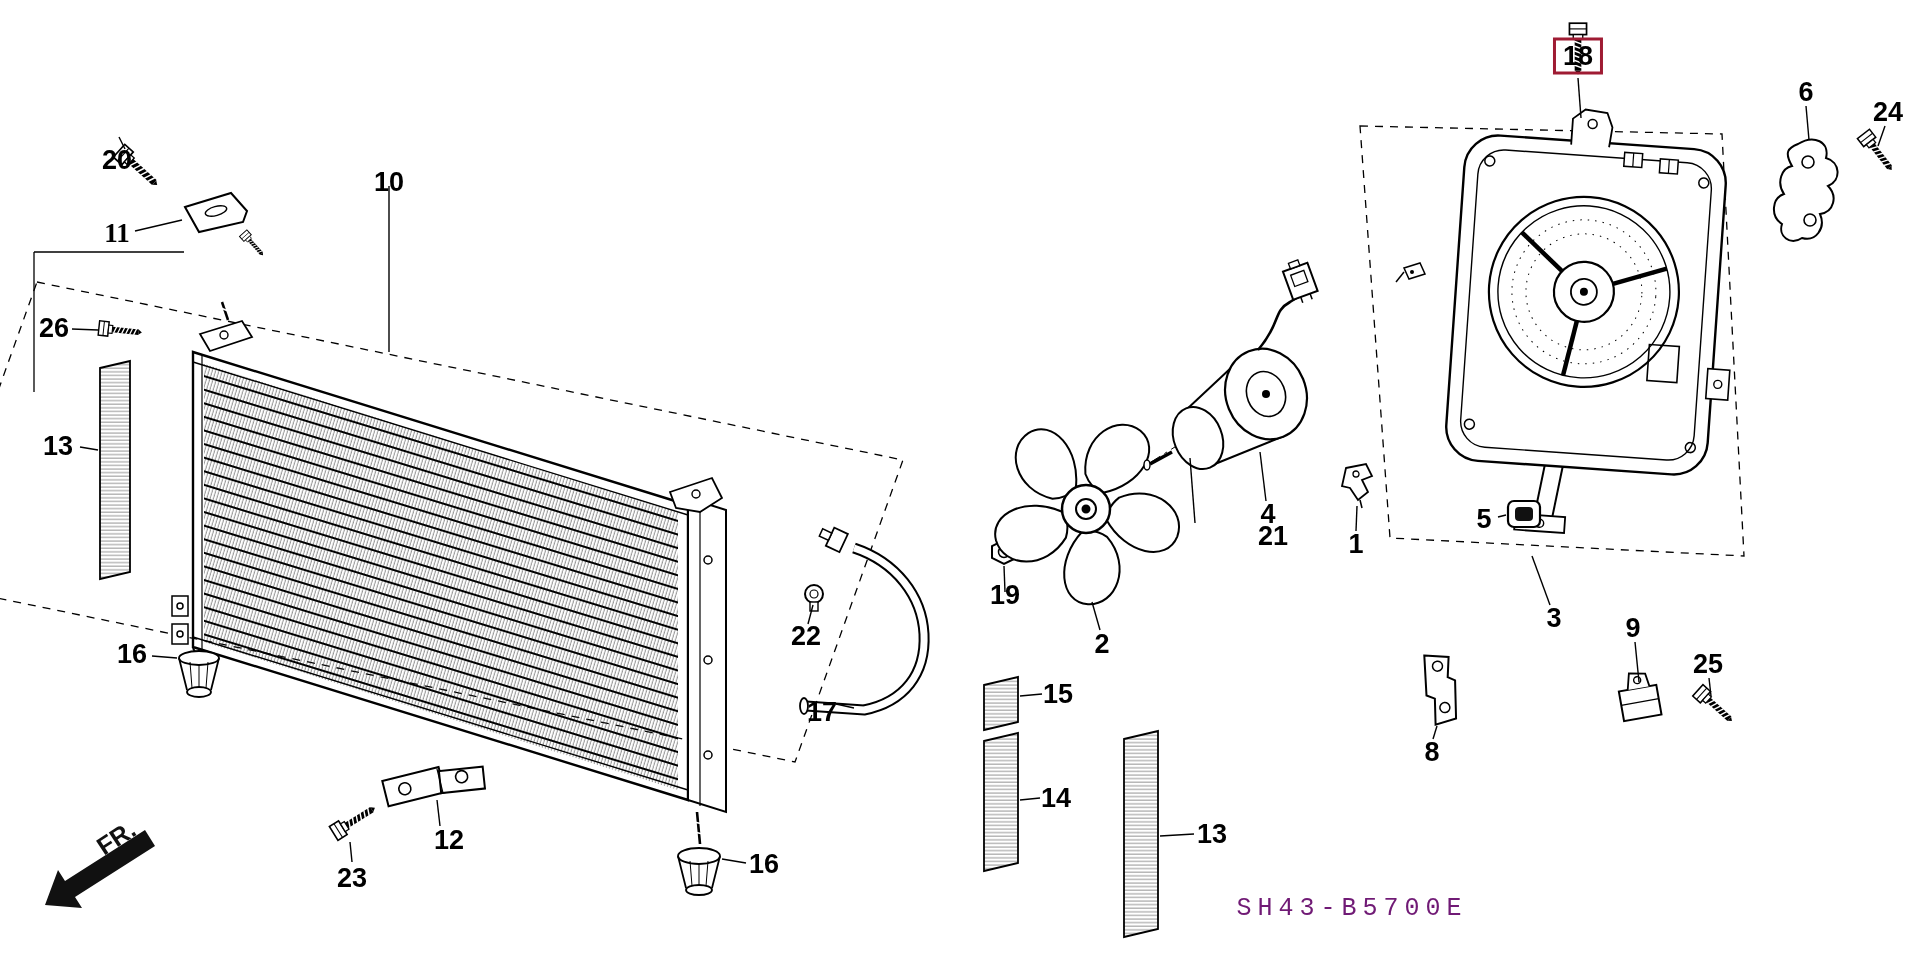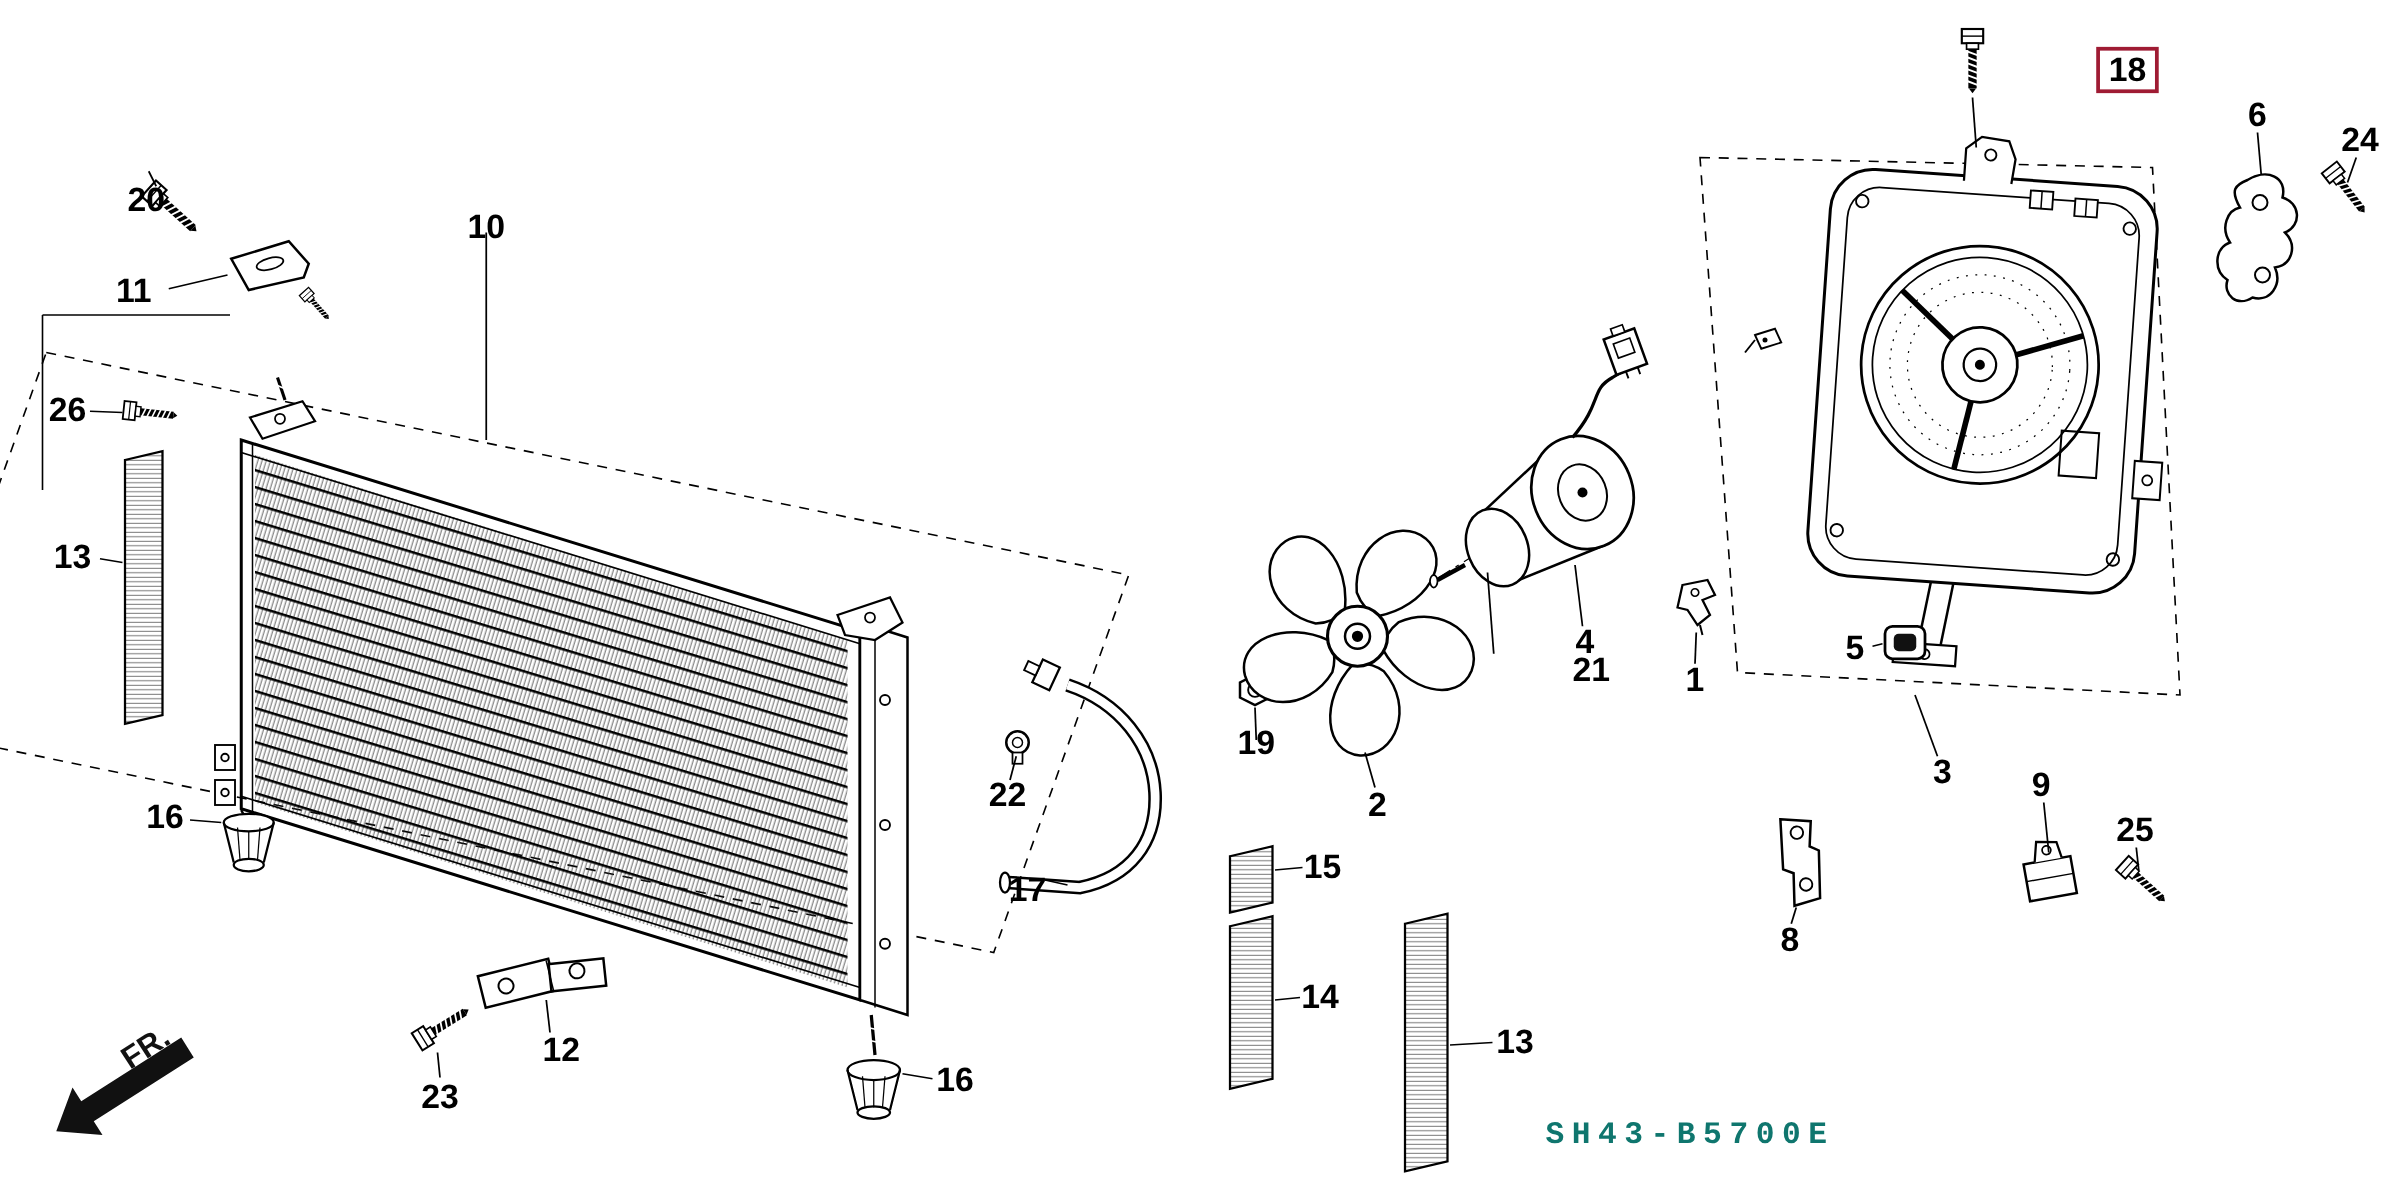--- a/index.html
+++ b/index.html
@@ -3,22 +3,22 @@
 <meta charset="utf-8">
 <style>
   html,body{margin:0;padding:0;background:#fff;}
   .stage{position:relative;width:1920px;height:959px;background:#ffffff;overflow:hidden;
          font-family:"Liberation Sans",sans-serif;}
   .stage svg{position:absolute;left:0;top:0;}
   .plabel{position:absolute;transform:translate(-50%,-50%);font-weight:700;font-size:27px;
           line-height:1;color:#000;white-space:nowrap;cursor:pointer;}
   .plabel.hl{border:3px solid #9f1b33;padding:2px 7px;}
   .diagram-code{position:absolute;left:1352px;top:908px;transform:translate(-50%,-50%);
-          font-family:"Liberation Mono",monospace;font-size:25px;font-weight:700;
-          letter-spacing:6px;color:#0f766e;white-space:nowrap;}
+          font-family:"Liberation Mono",monospace;font-size:25px;font-weight:400;
+          letter-spacing:6px;color:#701a75;white-space:nowrap;}
 </style>
 </head>
 <body>
 
 <div class="stage">
 
 <svg width="1920" height="959" viewBox="0 0 1920 959">
   <defs>
     <pattern id="fins" width="3.2" height="13" patternUnits="userSpaceOnUse" patternTransform="rotate(17)">
       <line x1="1" y1="0" x2="1" y2="13" stroke="#333" stroke-width="0.6"></line>
@@ -305,38 +305,38 @@
   </g>
 
   <g>
     <polygon points="145,830 65,881 58,870 45,905 82,908 75,897 155,846" fill="#111"></polygon>
     <text transform="translate(104,856) rotate(-33)" font-family="Liberation Sans, sans-serif" font-size="25" font-weight="800" fill="#111">FR.</text>
   </g>
 </svg>
 
 <div style="position:absolute;left:0;top:0;width:100%;height:100%;">
       <div class="plabel" style="left: 117px; top: 124px; margin-top: 36px;">20</div>
-      <div class="plabel" style="left: 107px; top: 233px;">11</div>
+      <div class="plabel" style="left: 117px; top: 233px; font-family: Liberation Serif, serif;">11</div>
       <div class="plabel" style="left: 389px; top: 170px; margin-top: 12px;">10</div>
       <div class="plabel" style="left: 54px; top: 328px;">26</div>
       <div class="plabel" style="left: 58px; top: 446px;">13</div>
       <div class="plabel" style="left: 132px; top: 654px;">16</div>
       <div class="plabel" style="left: 425px; top: 840px; margin-left: 24px;">12</div>
       <div class="plabel" style="left: 352px; top: 878px;">23</div>
       <div class="plabel" style="left: 764px; top: 864px;">16</div>
       <div class="plabel" style="left: 806px; top: 636px;">22</div>
       <div class="plabel" style="left: 822px; top: 712px;">17</div>
       <div class="plabel" style="left: 1005px; top: 595px;">19</div>
       <div class="plabel" style="left: 1102px; top: 644px;">2</div>
       <div class="plabel" style="left: 1226px; top: 536px; margin-left: 47px;">21</div>
       <div class="plabel" style="left: 1268px; top: 514px;">4</div>
       <div class="plabel" style="left: 1356px; top: 544px;">1</div>
       <div class="plabel" style="left: 1484px; top: 519px;">5</div>
       <div class="plabel" style="left: 1554px; top: 618px;">3</div>
-      <div class="plabel hl" style="left: 1702px; top: 56px; border-color: rgb(159, 27, 51);">18</div>
+      <div class="plabel hl" style="left: 1578px; top: 56px; border-color: rgb(159, 27, 51);">18</div>
       <div class="plabel" style="left: 1806px; top: 92px;">6</div>
       <div class="plabel" style="left: 1888px; top: 112px;">24</div>
       <div class="plabel" style="left: 1432px; top: 752px;">8</div>
       <div class="plabel" style="left: 1633px; top: 628px;">9</div>
       <div class="plabel" style="left: 1708px; top: 664px;">25</div>
       <div class="plabel" style="left: 1058px; top: 694px;">15</div>
       <div class="plabel" style="left: 1056px; top: 798px;">14</div>
       <div class="plabel" style="left: 1212px; top: 834px;">13</div>
     </div>
 

